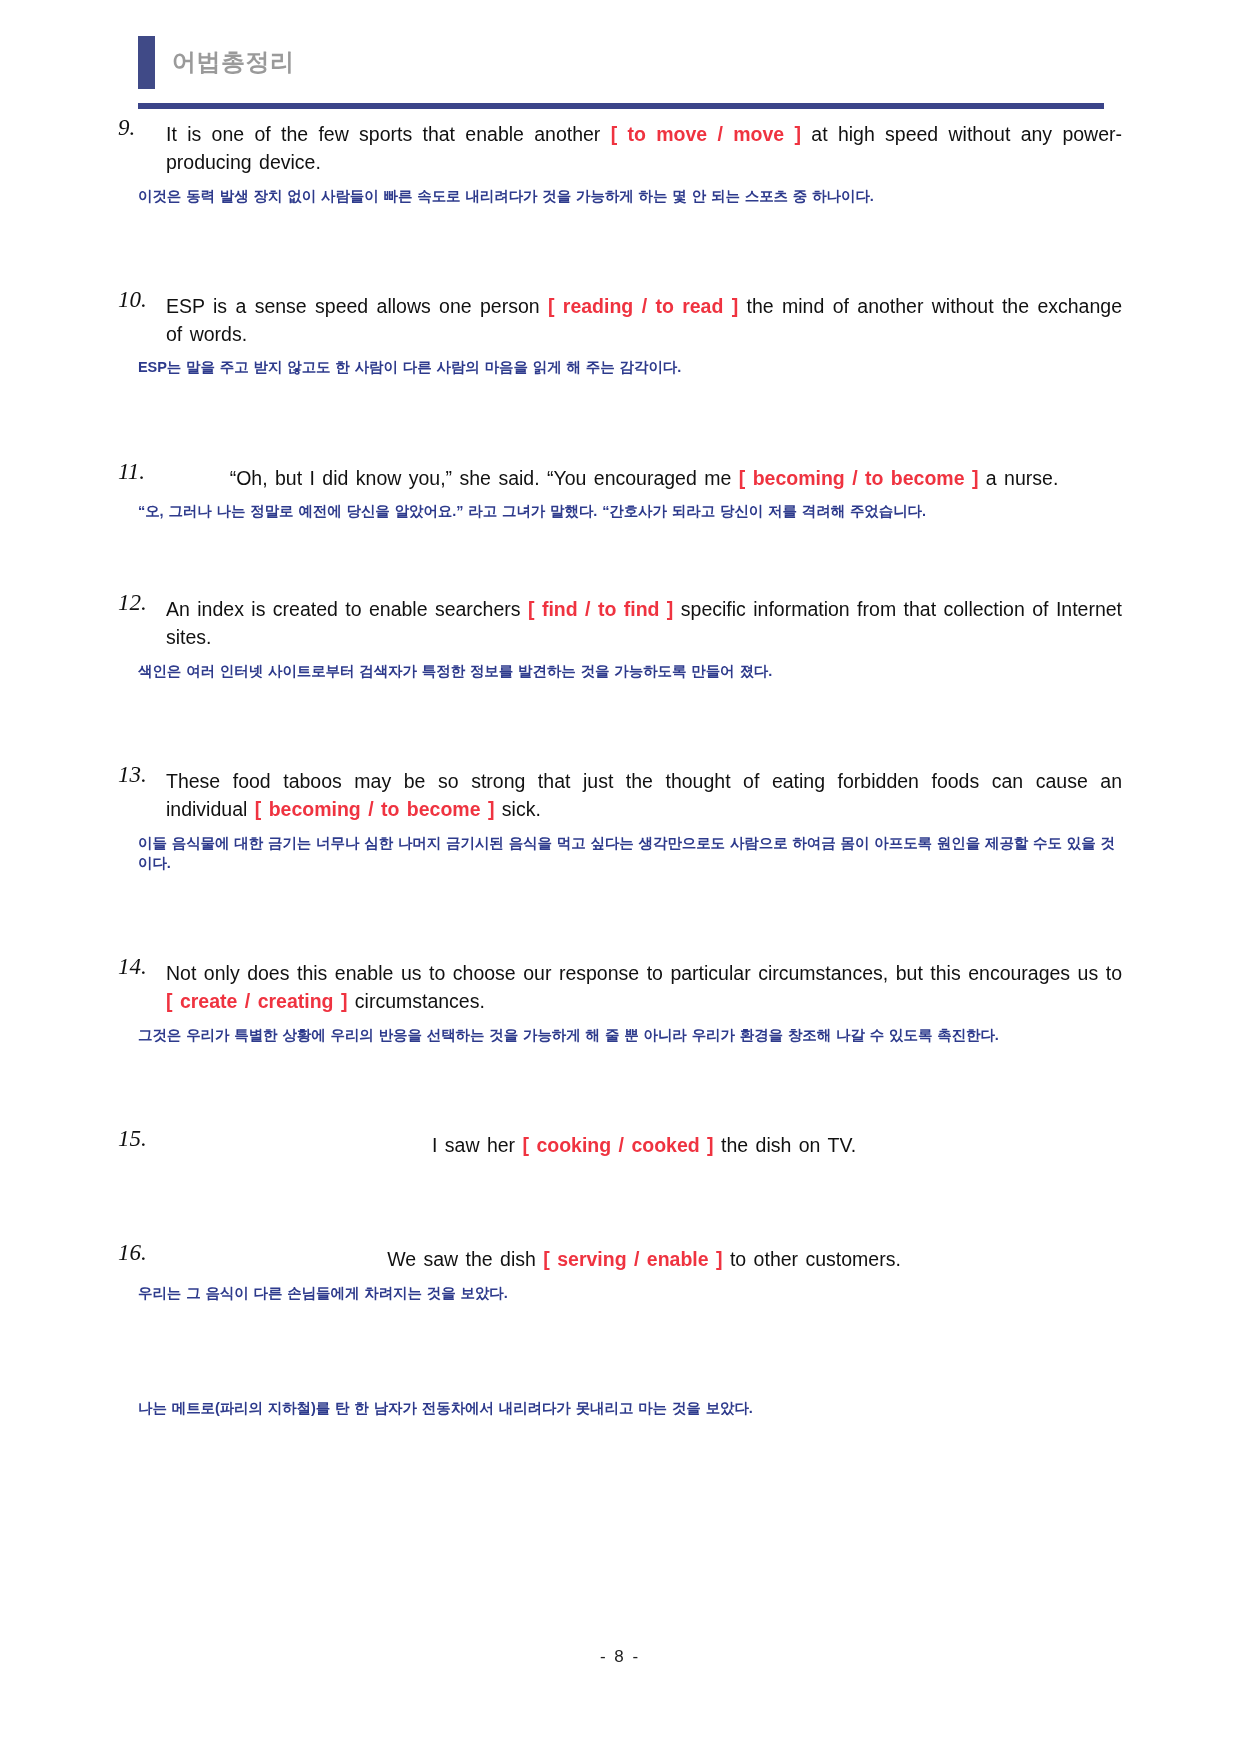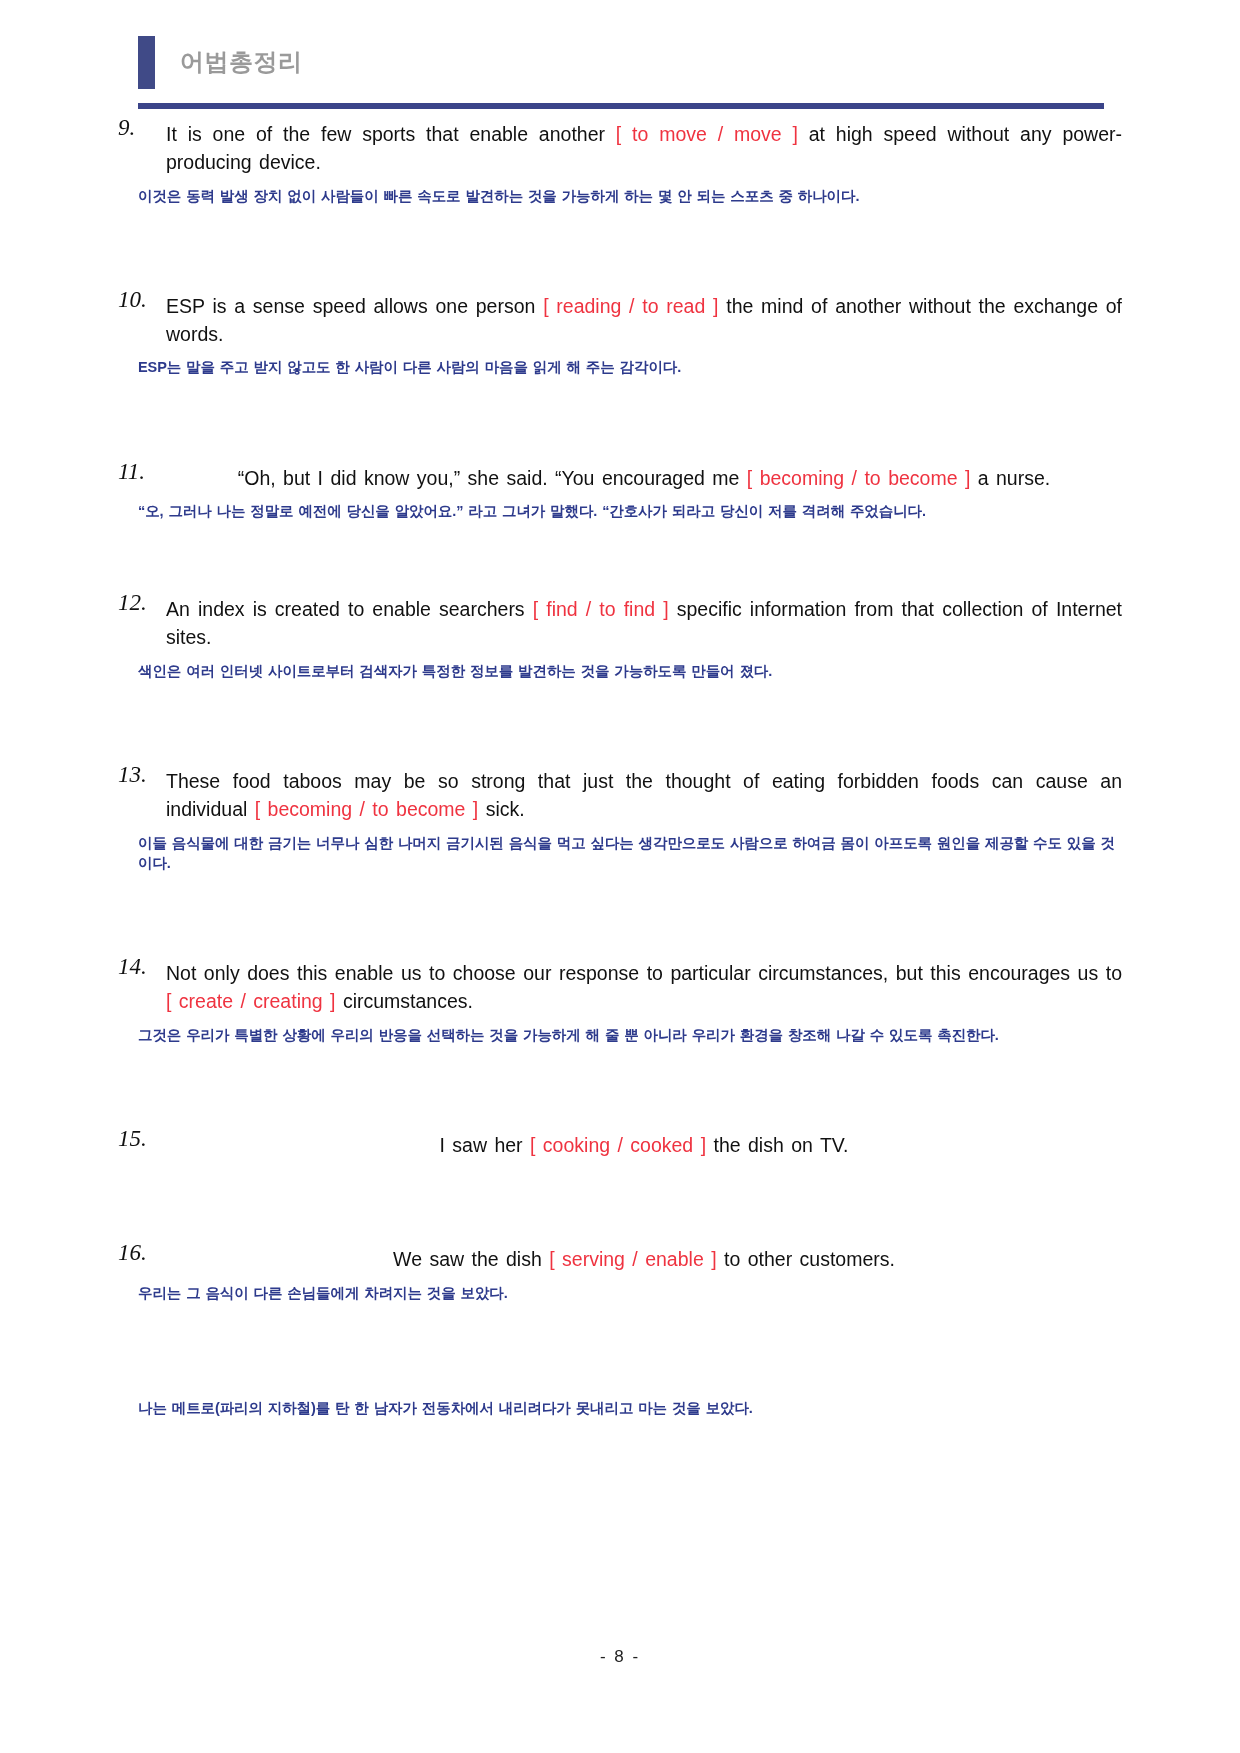--- a/index.html
+++ b/index.html
@@ -35,21 +35,20 @@
   .header-title {
     position: absolute;
     left: 172px;
     top: 50px;
     font-size: 24px;
     font-weight: bold;
     color: #9a9a9a;
     letter-spacing: 0.5px;
     line-height: 1;
     white-space: nowrap;
-    margin-left: 8px;
   }
   .header-rule {
     position: absolute;
     left: 138px;
     top: 103px;
     width: 966px;
     height: 6px;
     background: #3b4489;
   }
 
@@ -94,21 +93,21 @@
     text-justify: inter-word;
     color: #111111;
     word-spacing: 2px;
   }
   .q-body.nojustify {
     text-align: center;
   }
 
   .choice {
     color: #ef3340;
-    font-weight: normal;
+    font-weight: bold;
     white-space: nowrap;
   }
 
   .kor {
     margin-left: 20px;
     margin-top: 9px;
     font-size: 14.5px;
     line-height: 1.4;
     color: #2d3a8c;
     font-weight: bold;
@@ -143,21 +142,21 @@
 
 <div class="content">
 
   <div class="item">
     <div class="q-row">
       <div class="q-num">9.</div>
       <div class="q-body">
         <span>It is one of the few sports that enable another </span><span class="choice">[ to move / move ]</span><span> at high speed without any power-producing device.</span>
       </div>
     </div>
-    <div class="kor">이것은 동력 발생 장치 없이 사람들이 빠른 속도로 발견하는 것을 가능하게 하는 몇 안 되는 스포츠 중 하나이다.</div>
+    <div class="kor">이것은 동력 발생 장치 없이 사람들이 빠른 속도로 내리려다가 것을 가능하게 하는 몇 안 되는 스포츠 중 하나이다.</div>
   </div>
 
   <div class="gap-lg"></div>
 
   <div class="item">
     <div class="q-row">
       <div class="q-num">10.</div>
       <div class="q-body">
         <span>ESP is a sense speed allows one person </span><span class="choice">[ reading / to read ]</span><span> the mind of another without the exchange of words.</span>
       </div>

